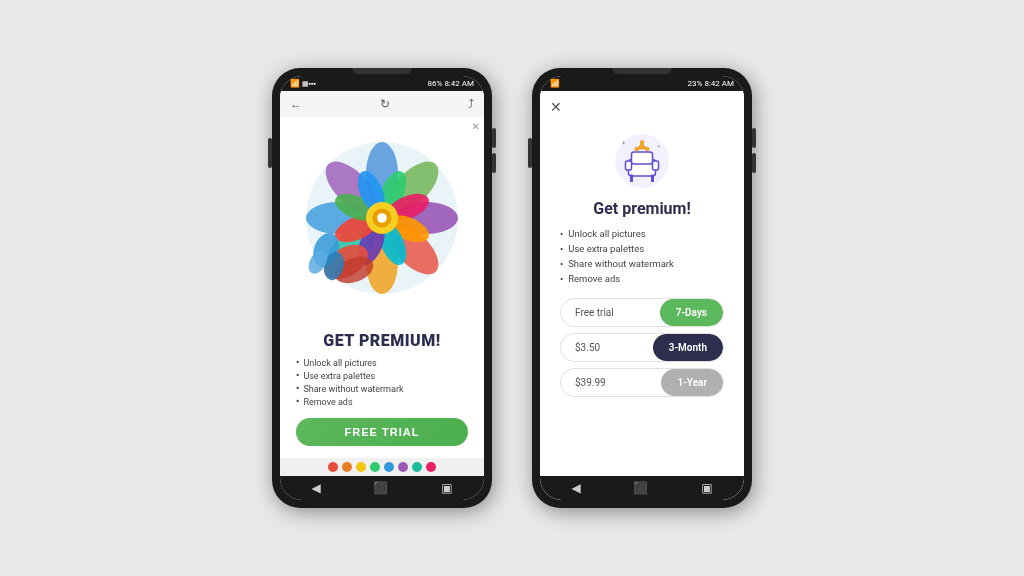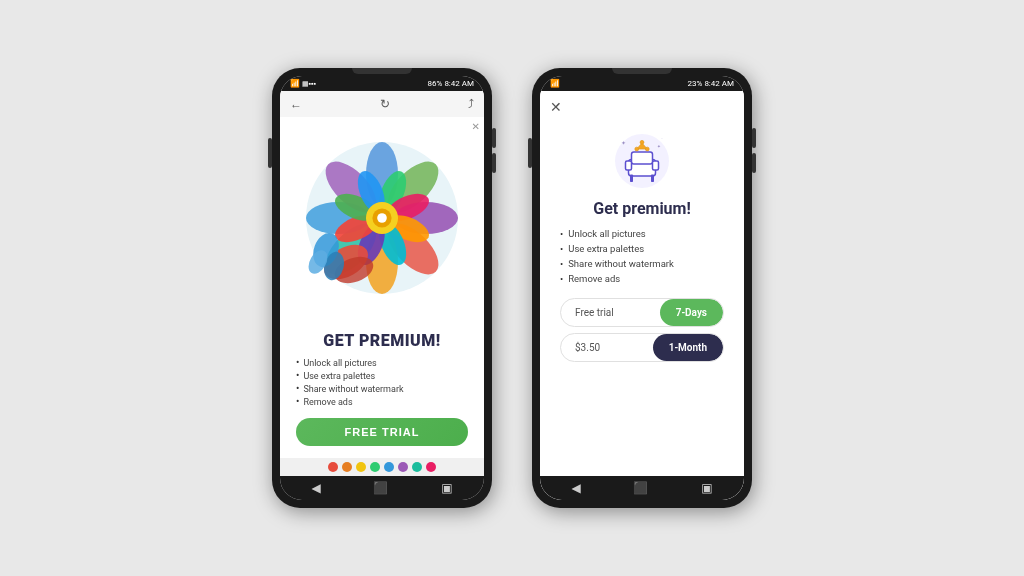--- a/index.html
+++ b/index.html
@@ -429,23 +429,27 @@
           <li>Remove ads</li>
         </ul>
 
         <div class="pricing-option">
           <span class="price-label">Free trial</span>
           <span class="period-btn green">7-Days</span>
         </div>
 
         <div class="pricing-option">
           <span class="price-label">$3.50</span>
-          <span class="period-btn dark">1-Month</span>
+          <span class="period-btn dark">3-Month</span>
         </div>
 
+        <div class="pricing-option">
+          <span class="price-label">$39.99</span>
+          <span class="period-btn gray">1-Year</span>
+        </div>
       </div>
 
       <div class="nav-bar">
         <span class="nav-btn">◀</span>
         <span class="nav-btn">⬛</span>
         <span class="nav-btn">▣</span>
       </div>
     </div>
   </div>
 </div>

